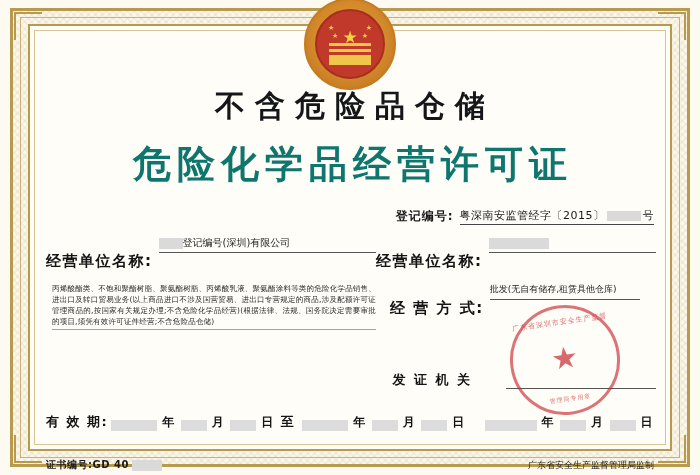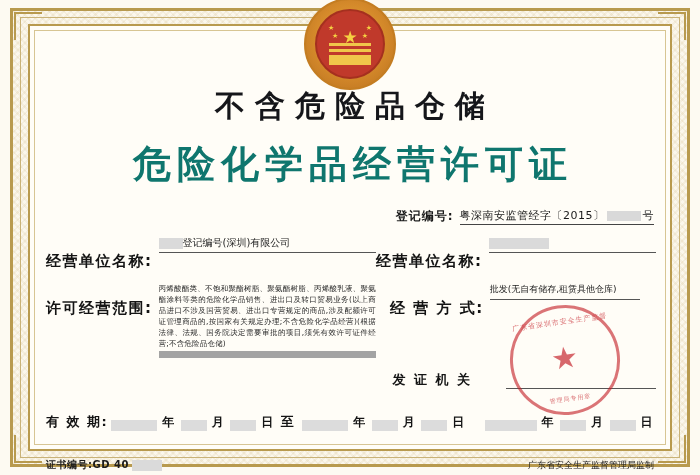--- a/index.html
+++ b/index.html
@@ -240,21 +240,21 @@
   
   .scope-row { margin-top: 2px; }
   .scope-text {
     flex: 1;
     margin-left: 6px;
     font-size: 7.5px;
     line-height: 11px;
     color: #2a2a2a;
     text-align: justify;
     letter-spacing: 0.2px;
-    border-bottom: 7px solid #a3a3a3;
+    border-bottom: 1px solid #a3a3a3;
     padding-bottom: 2px;
     max-height: 66px;
     overflow: hidden;
   }
   .method-block {
     width: 250px;
     margin-left: 14px;
   }
   .method-inner { display: flex; align-items: flex-start; }
 
@@ -407,21 +407,20 @@
         <span class="lbl">经营单位名称:</span>
         <span class="val">
           <span class="redbox" style="width:60px;"></span>
         </span>
       </div>
     </div>
 
 
     <div class="row scope-row">
       <div class="cell left" style="align-items:flex-start;">
-        <span class="lbl">许可经营范围:</span>
         <span class="scope-text">丙烯酸酯类、不饱和聚酯树脂、聚氨酯树脂、丙烯酸乳液、聚氨酯涂料等类的危险化学品销售、进出口及转口贸易业务(以上商品进口不涉及国营贸易、进出口专营规定的商品,涉及配额许可证管理商品的,按国家有关规定办理;不含危险化学品经营)(根据法律、法规、国务院决定需要审批的项目,须凭有效许可证件经营;不含危险品仓储)</span>
       </div>
       <div class="method-block">
         <div class="method-inner">
           <span class="lbl">经 营 方 式:</span>
           <span class="val small">批发(无自有储存,租赁具他仓库)</span>
         </div>
       </div>
     </div>
 

